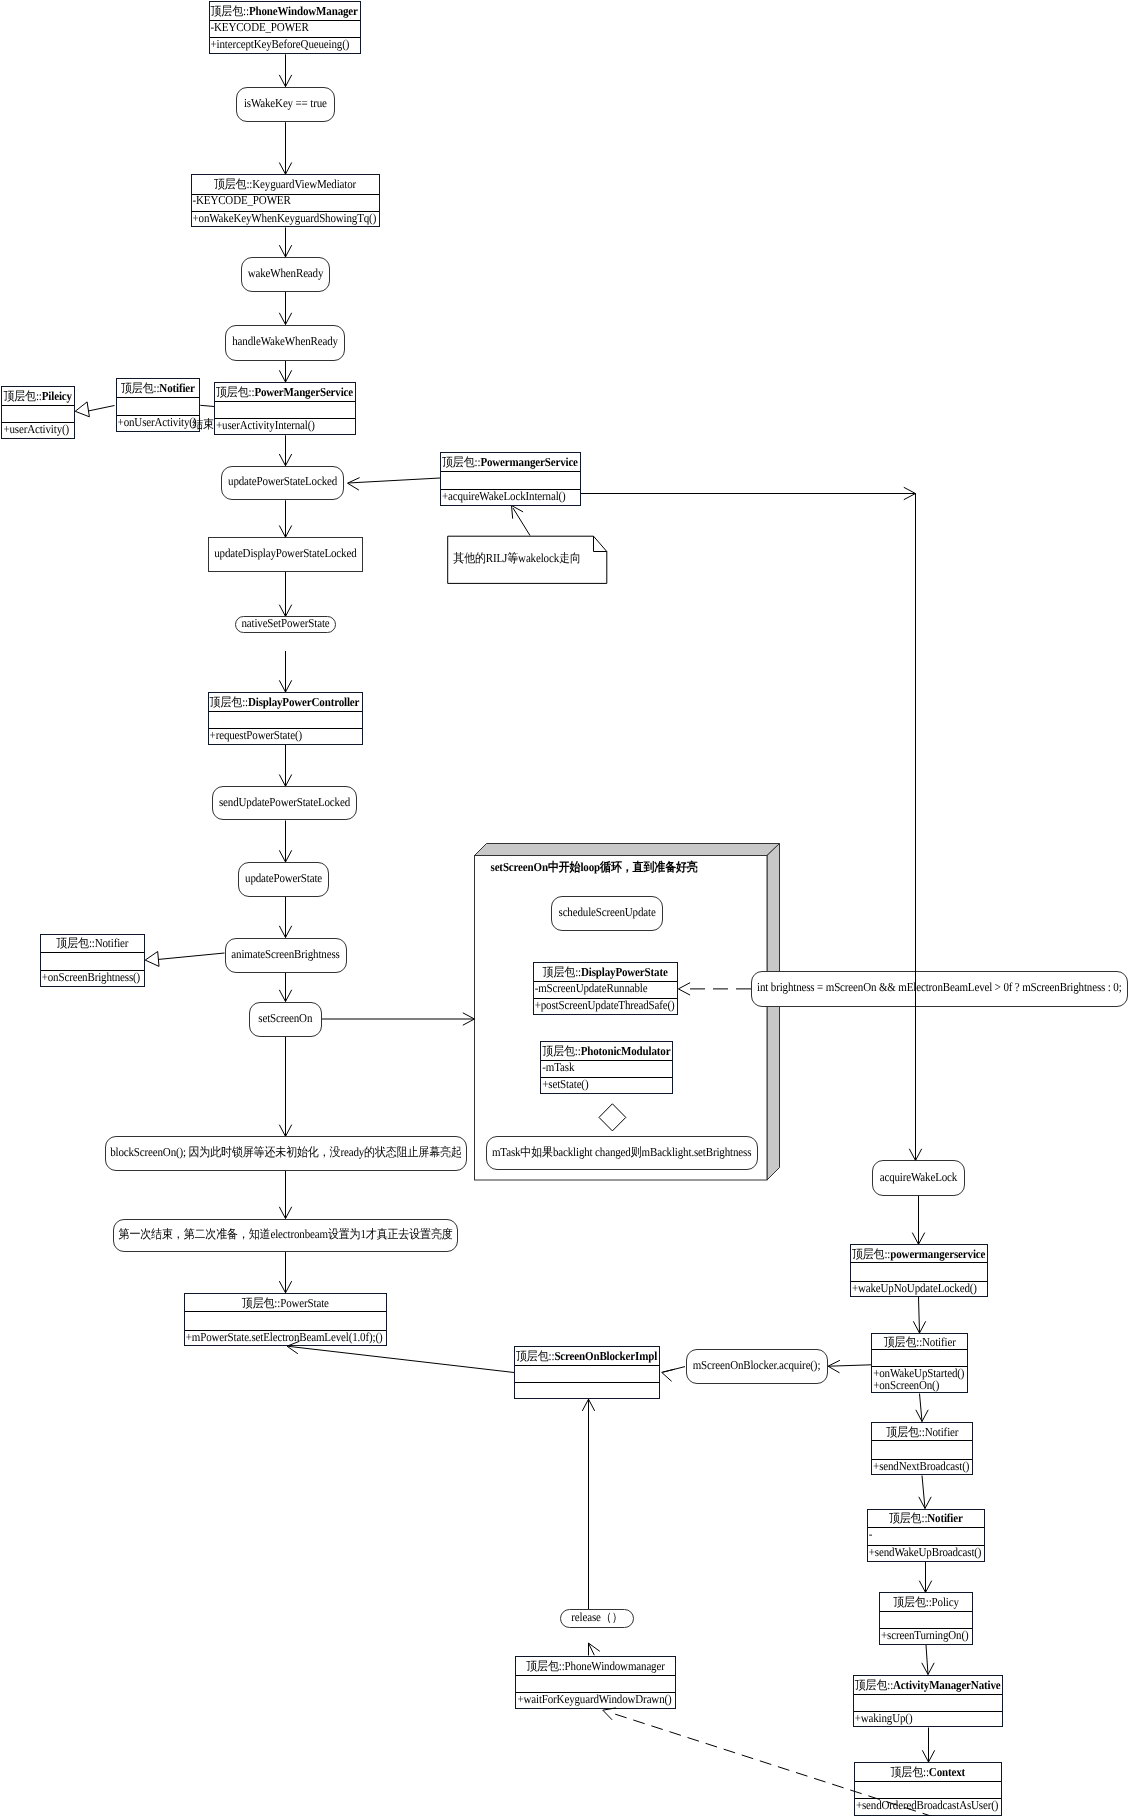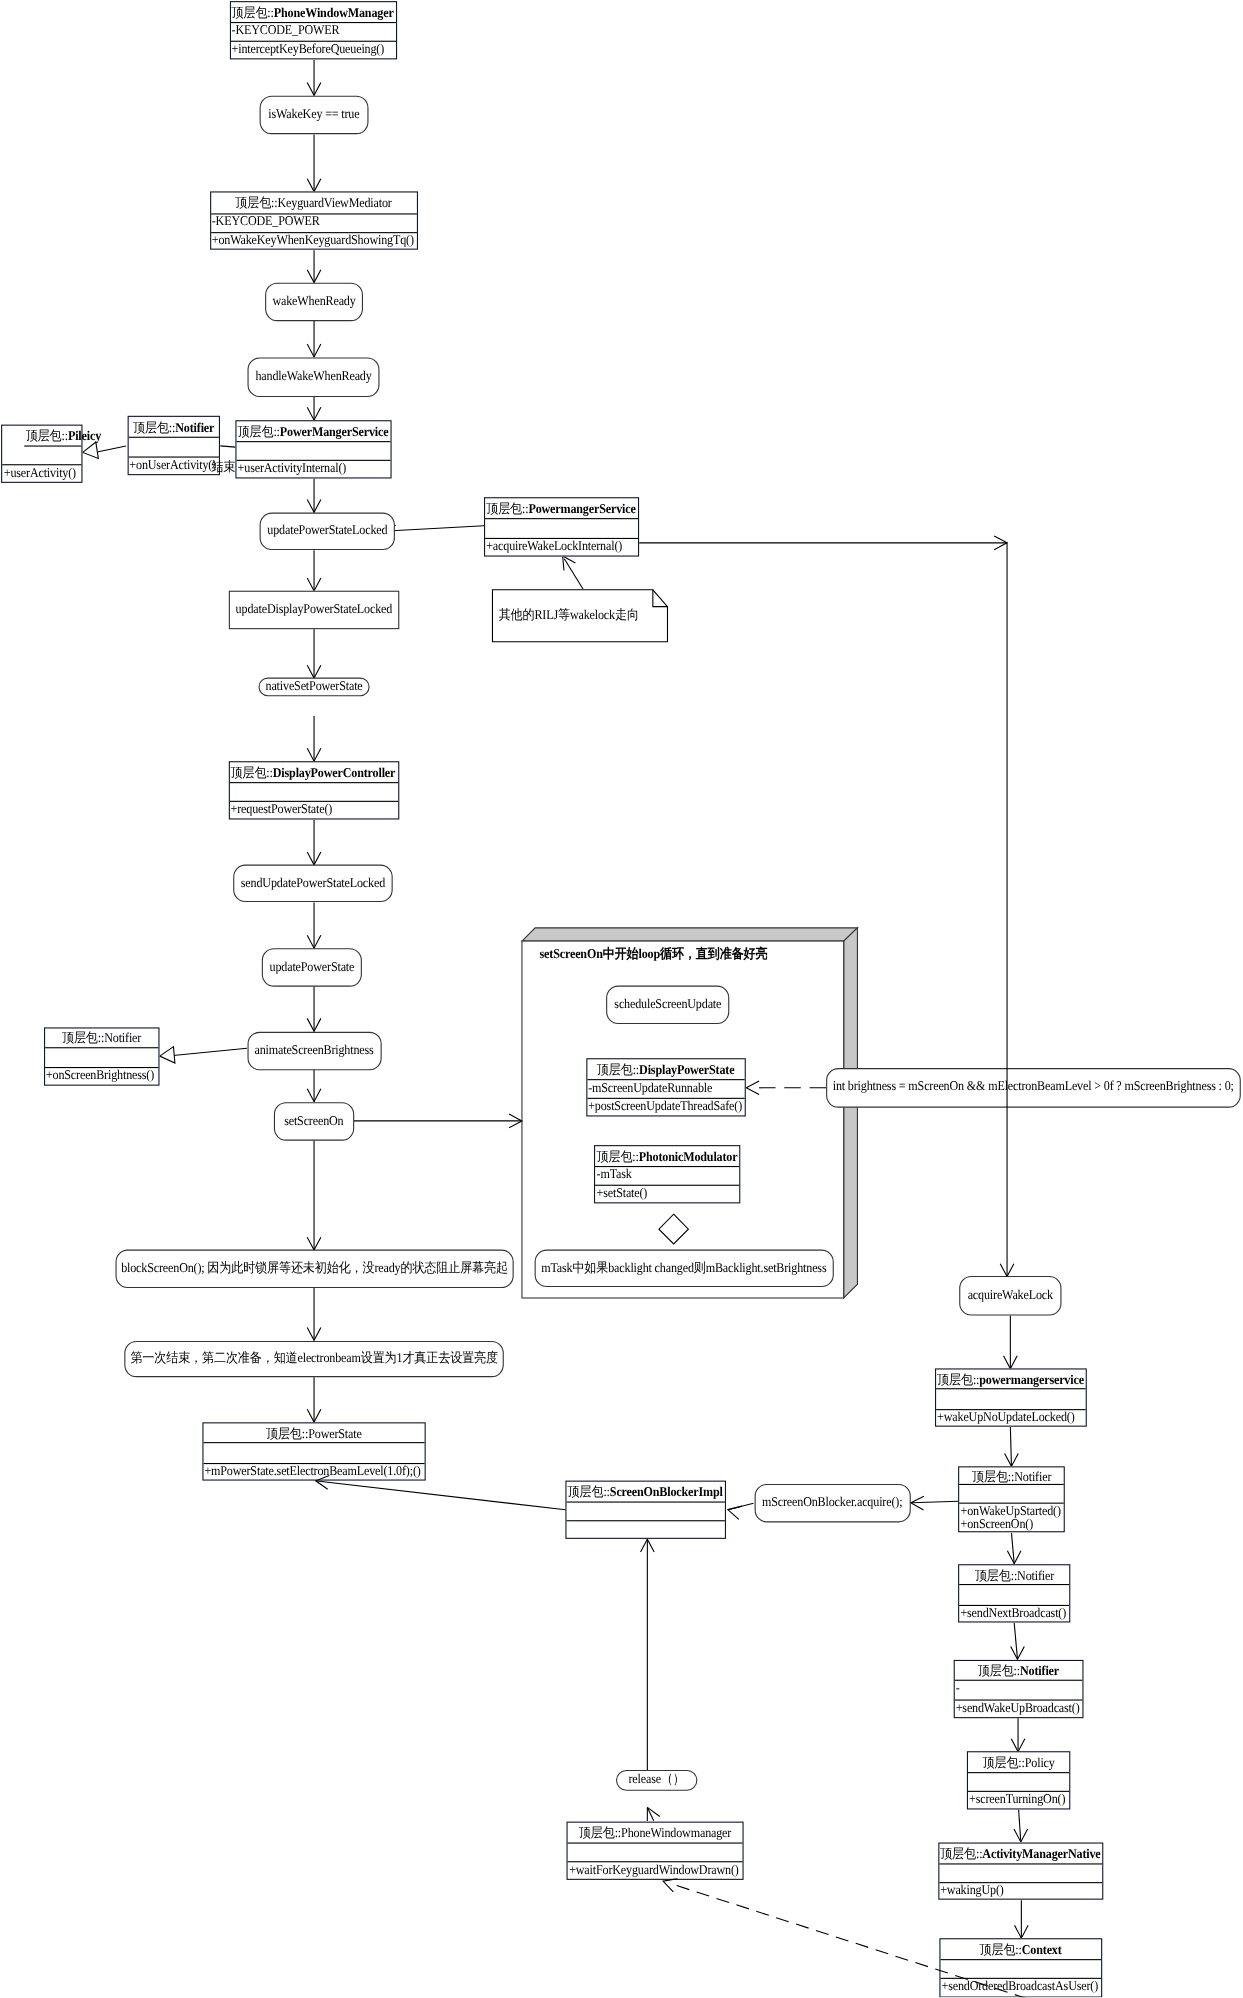--- a/index.html
+++ b/index.html
@@ -154,21 +154,21 @@
         <span class="sx"><span>顶层包::</span><span class="">KeyguardViewMediator</span></span>
       </div>
   <div class="mid" style="height:17.3px;">
     <span>-KEYCODE_POWER</span>
   </div>
   <div class="ops">
     <span>+onWakeKeyWhenKeyguardShowingTq()</span>
   </div>
 </div>
 <div class="cls lefttitle" style="left:1.4px;top:386.2px;width:73.3px;height:53.1px;">
-  <div class="hd" style="height:18.7px;margin-left:20px;">
+  <div class="hd" style="height:18.7px;">
         <span class="sx"><span>顶层包::</span><span class="b">Pileicy</span></span>
       </div>
   <div class="mid" style="height:17.5px;">
     <span></span>
   </div>
   <div class="ops">
     <span>+userActivity()</span>
   </div>
 </div>
 <div class="cls" style="left:115.6px;top:378.2px;width:84.6px;height:54.0px;">
@@ -361,21 +361,21 @@
 </div>
 <div class="rr" style="left:235.9px;top:86.6px;width:98.9px;height:35.6px;border-radius:11px;">
       <span>isWakeKey == true</span>
     </div>
 <div class="rr" style="left:240.7px;top:256.9px;width:89.6px;height:35px;border-radius:11px;">
       <span>wakeWhenReady</span>
     </div>
 <div class="rr" style="left:225.4px;top:324.5px;width:119.3px;height:36px;border-radius:11px;">
       <span>handleWakeWhenReady</span>
     </div>
-<div class="rr" style="left:236px;top:465.7px;width:123.2px;height:34.6px;border-radius:11px;">
+<div class="rr" style="left:221px;top:465.7px;width:123.2px;height:34.6px;border-radius:11px;">
       <span>updatePowerStateLocked</span>
     </div>
 <div class="rr" style="left:207.6px;top:537.2px;width:155.5px;height:34.4px;border-radius:0;">
       <span>updateDisplayPowerStateLocked</span>
     </div>
 <div class="rr" style="left:234.7px;top:616.4px;width:101.6px;height:17px;border-radius:11px;">
       <span>nativeSetPowerState</span>
     </div>
 <div class="rr" style="left:211.8px;top:786.2px;width:145.4px;height:34.3px;border-radius:11px;">
       <span>sendUpdatePowerStateLocked</span>

